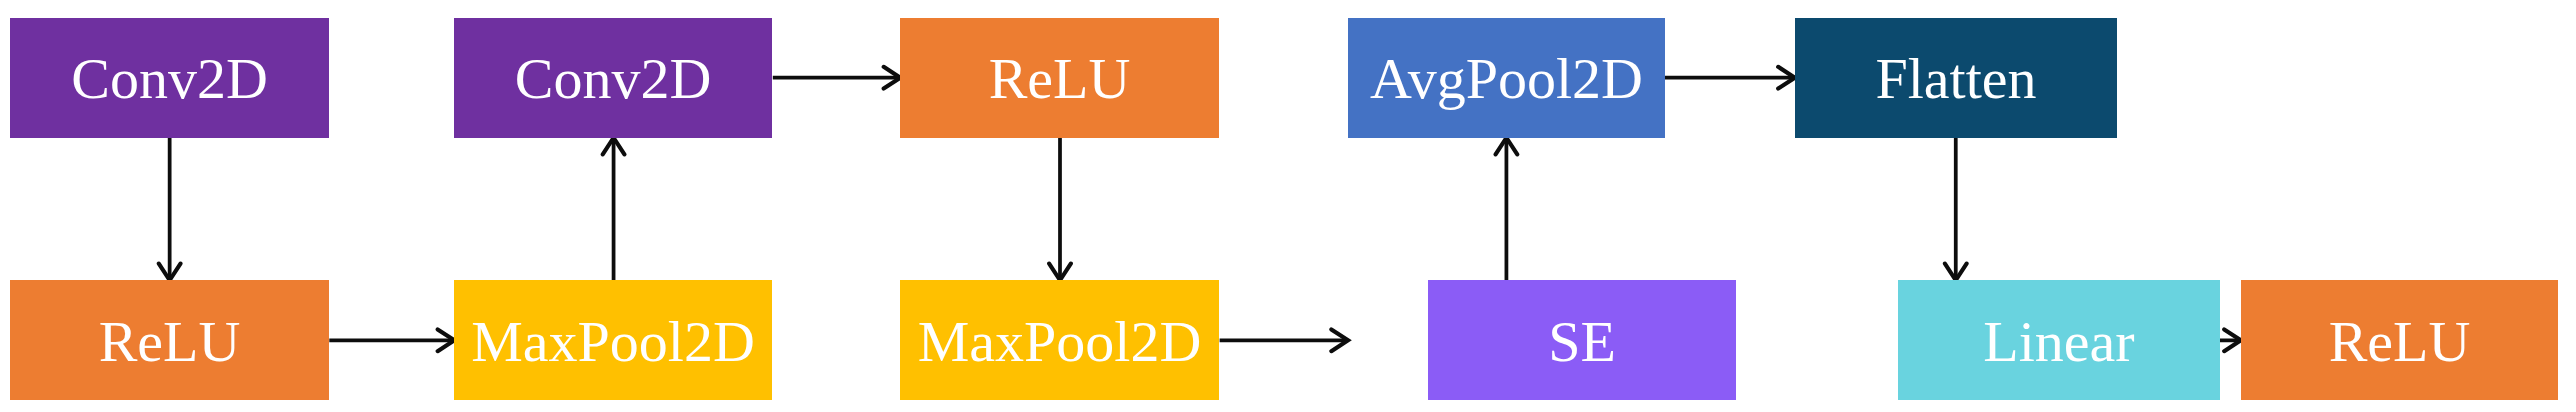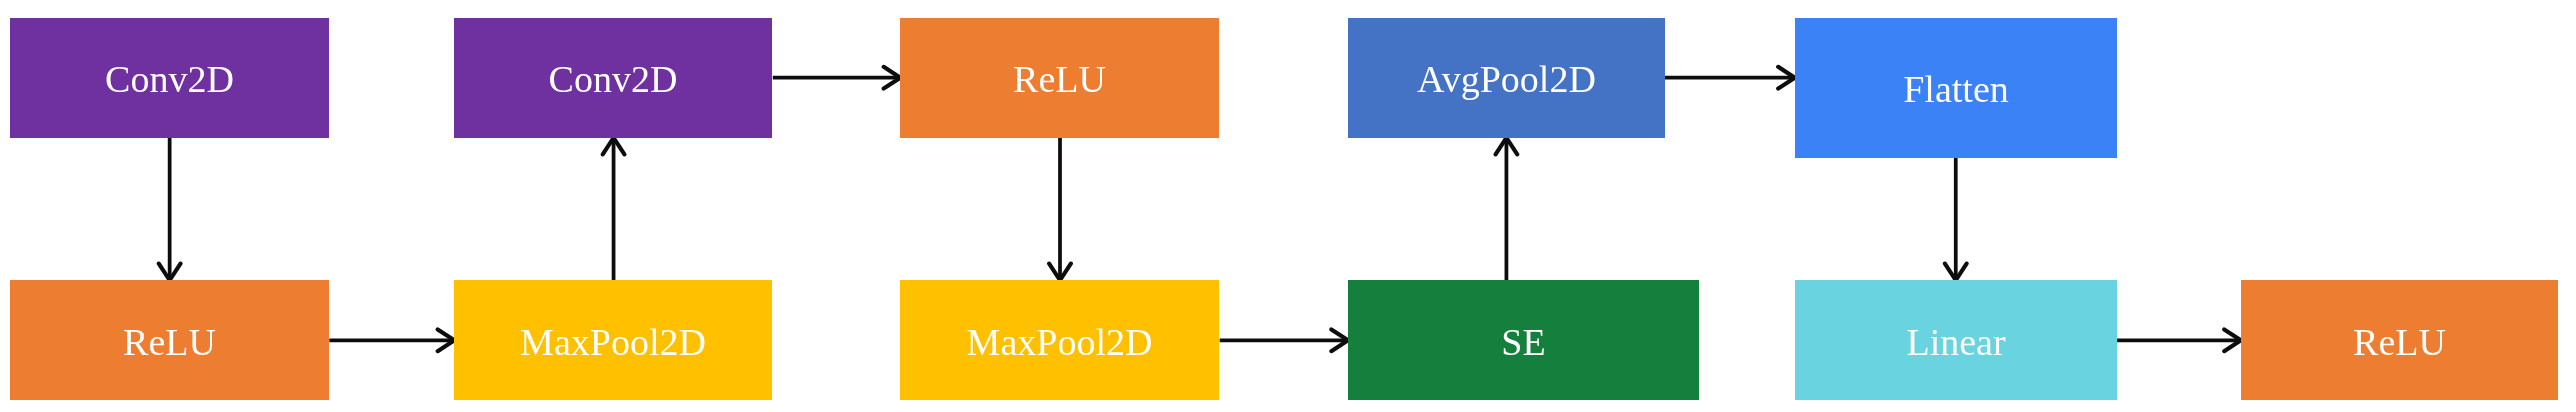--- a/index.html
+++ b/index.html
@@ -25,21 +25,21 @@
   }
   .node {
     position: absolute;
     display: flex;
     align-items: center;
     justify-content: center;
     box-sizing: border-box;
   }
   .node-label {
     color: #ffffff;
-    font-size: 38px;
+    font-size: 58px;
     line-height: 1;
     white-space: nowrap;
     padding-top: 3.3px; 
   }
 </style>
 </head>
 <body>
 
 <div class="canvas" id="canvas">
   <svg class="edges-layer" id="edges-layer" width="2576" height="413" viewBox="0 0 3090 495" xmlns="http://www.w3.org/2000/svg">
@@ -76,27 +76,27 @@
       </div>
       <div class="node" style="left: 900px; top: 17.5px; width: 319px; height: 120px; background: rgb(237, 125, 49);">
         <span class="node-label">ReLU</span>
       </div>
       <div class="node" style="left: 900px; top: 280px; width: 319px; height: 120px; background: rgb(255, 192, 0);">
         <span class="node-label">MaxPool2D</span>
       </div>
       <div class="node" style="left: 1348px; top: 17.5px; width: 317px; height: 120px; background: rgb(68, 114, 196); text-align: right;">
         <span class="node-label">AvgPool2D</span>
       </div>
-      <div class="node" style="left: 1348px; top: 280px; width: 351px; height: 120px; background: #15803d;">
+      <div class="node" style="left: 1428px; top: 280px; width: 308px; height: 120px; background: #8b5cf6;">
         <span class="node-label">SE</span>
       </div>
-      <div class="node" style="left: 1795px; top: 17.5px; width: 322px; height: 140px; background: #3b82f6;">
+      <div class="node" style="left: 1795px; top: 17.5px; width: 322px; height: 120px; background: #0c4a6e;">
         <span class="node-label">Flatten</span>
       </div>
-      <div class="node" style="left: 1795px; top: 280px; width: 322px; height: 120px; background: rgb(105, 211, 223);">
+      <div class="node" style="left: 1898px; top: 280px; width: 322px; height: 120px; background: rgb(105, 211, 223);">
         <span class="node-label">Linear</span>
       </div>
       <div class="node" style="left: 2241px; top: 280px; width: 317px; height: 120px; background: rgb(237, 125, 49);">
         <span class="node-label">ReLU</span>
       </div>
     </div>
 </div>
 
 
 </body></html>

